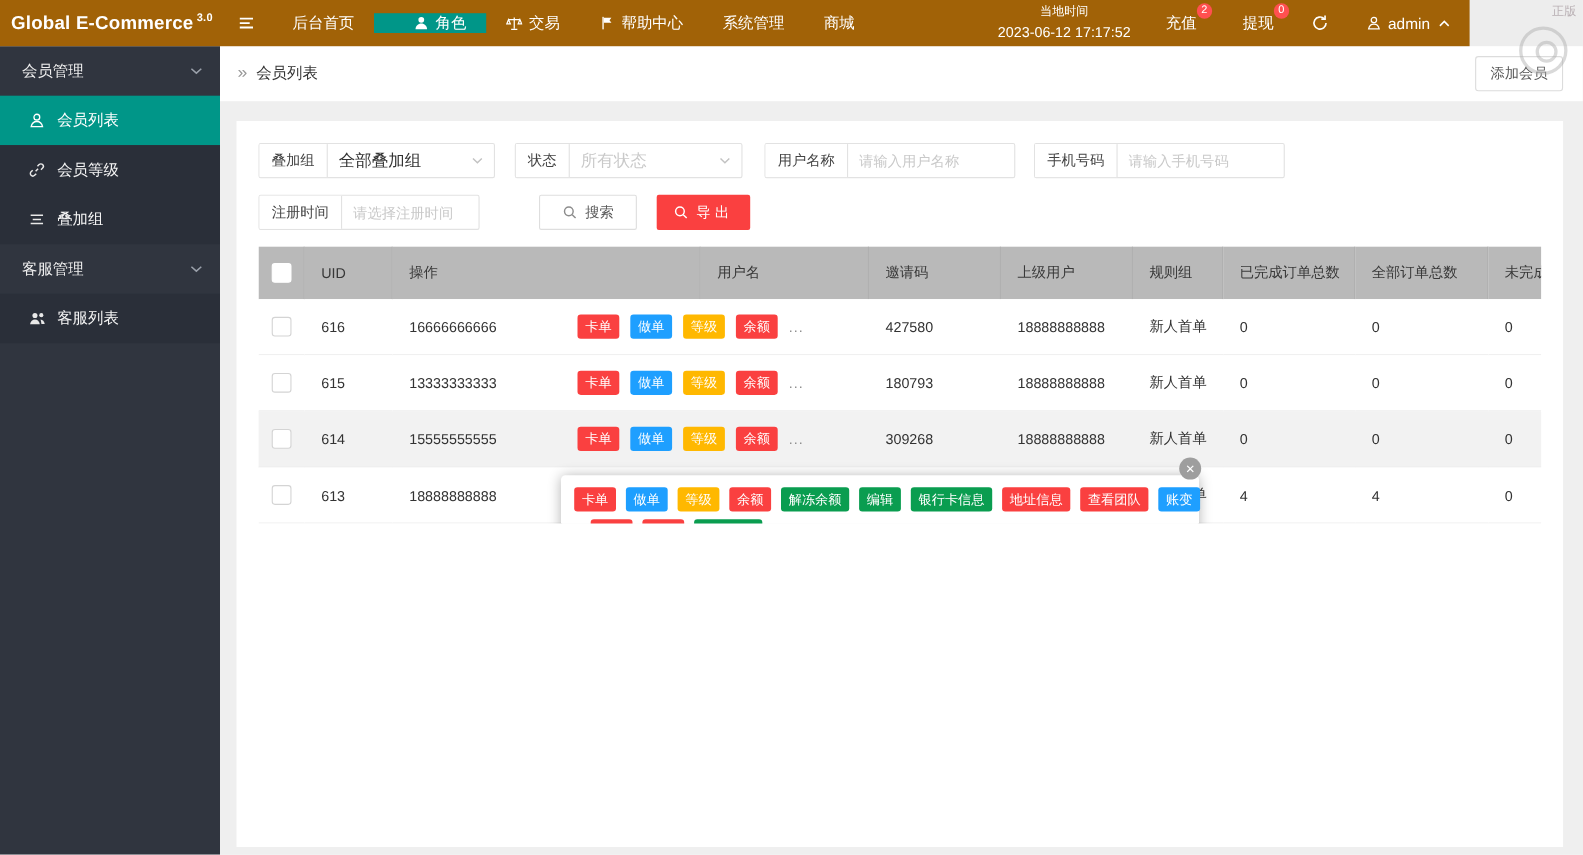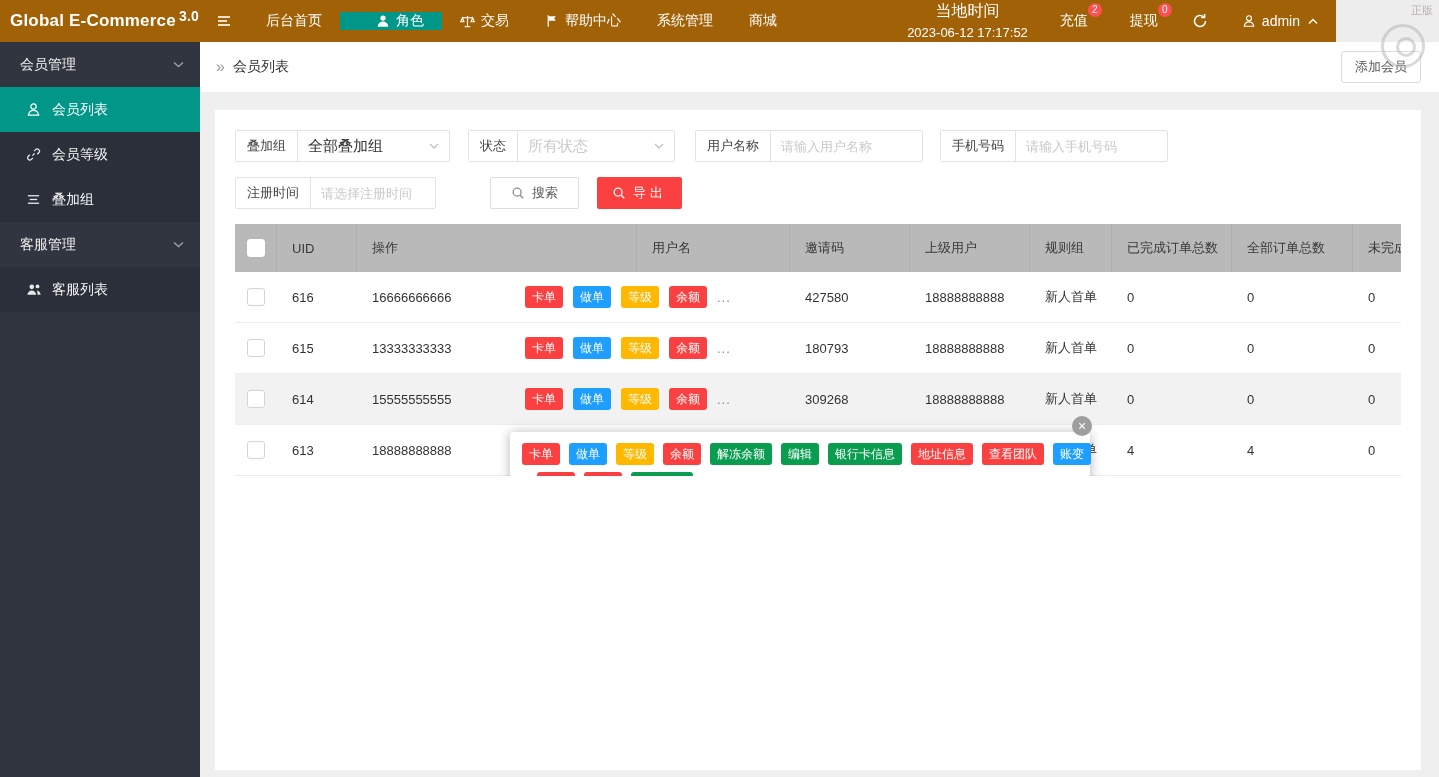--- a/index.html
+++ b/index.html
@@ -3,28 +3,28 @@
 <meta charset="utf-8">
 <style>
   * { margin:0; padding:0; box-sizing:border-box; }
   html,body { width:1439px; height:777px; overflow:hidden; }
   body { font-family:"Liberation Sans","DejaVu Sans",sans-serif; background:#ededed; position:relative; font-size:14px; color:#333; }
   svg { display:block; }
 
   
   .topbar { position:absolute; top:0; left:0; width:1336px; height:42px; background:#a16207; display:flex; align-items:stretch; z-index:50; }
   .logo { width:200px; color:#fff; font-size:17px; font-weight:bold; display:flex; align-items:center; padding-left:10px; letter-spacing:.2px; }
-  .logo sup { font-size:14px; font-weight:bold; margin-left:3px; transform:translateY(-5px); }
+  .logo sup { font-size:10px; font-weight:bold; margin-left:3px; transform:translateY(-5px); }
   .nav { display:flex; align-items:center; }
   .nav-item { display:flex; align-items:center; gap:6px; padding:0 18px; color:#fff; font-size:14px; cursor:pointer; white-space:nowrap; }
   .nav-item.icon-only { padding:0 16px; }
   .nav-item.active { background:#009688;padding-left:36px; }
   .topbar-right { margin-left:auto; display:flex; align-items:stretch; }
   .time-block { display:flex; flex-direction:column; justify-content:center; align-items:center; color:#fff; padding:0 14px; line-height:1.5; }
-  .time-label { font-size:16px; }
+  .time-label { font-size:11px; }
   .time-value { font-size:13px; }
   .badge-wrap { position:relative; }
   .badge { position:absolute; top:3px; right:4px; background:#ff5050; color:#fff; font-size:10px; height:14px; min-width:14px; line-height:14px; text-align:center; border-radius:8px; padding:0 4px; }
   .user-caret { margin-left:2px; }
 
   
   .license { position:absolute; top:3px; right:6px; font-size:11px; color:#b9b0b4; z-index:60; }
   .watermark-logo { position:absolute; top:24px; right:14px; width:44px; height:44px; border:3px solid rgba(170,170,170,.45); border-radius:50%; z-index:60; }
   .watermark-logo::after { content:""; position:absolute; left:12px; top:10px; width:14px; height:14px; border:3px solid rgba(170,170,170,.45); border-radius:50%; }
 

